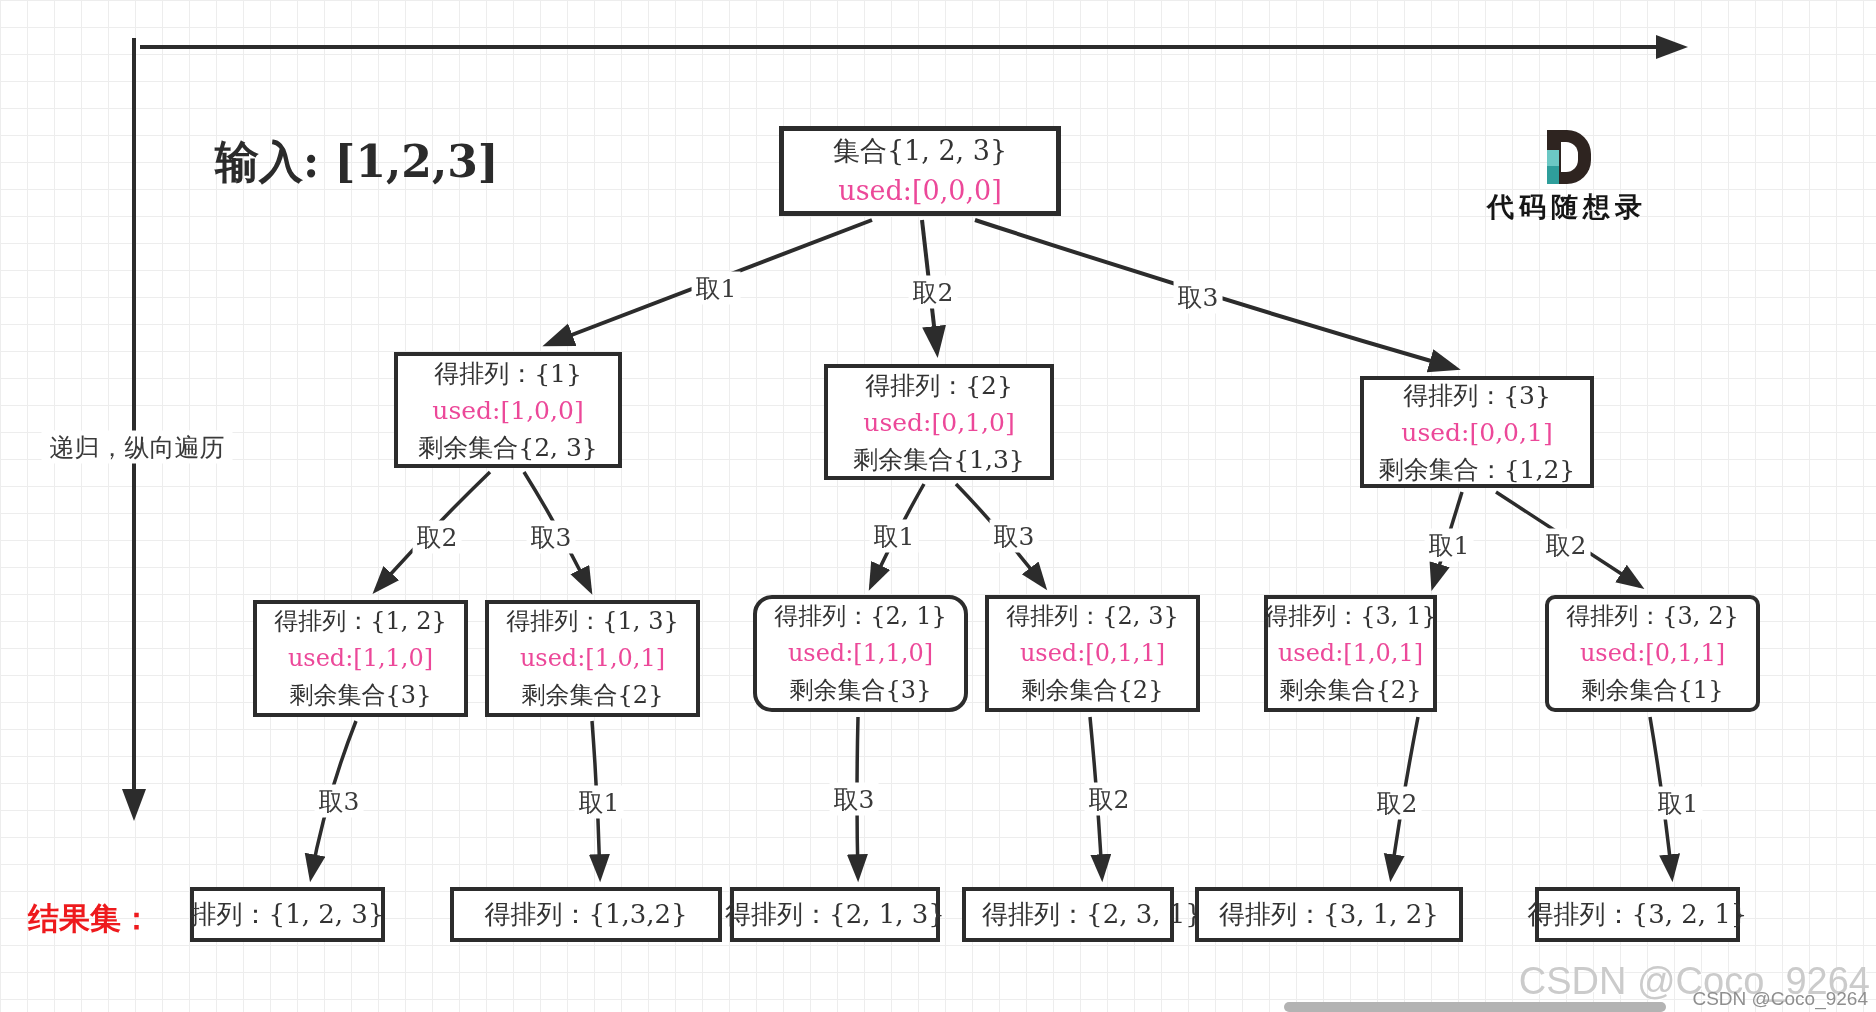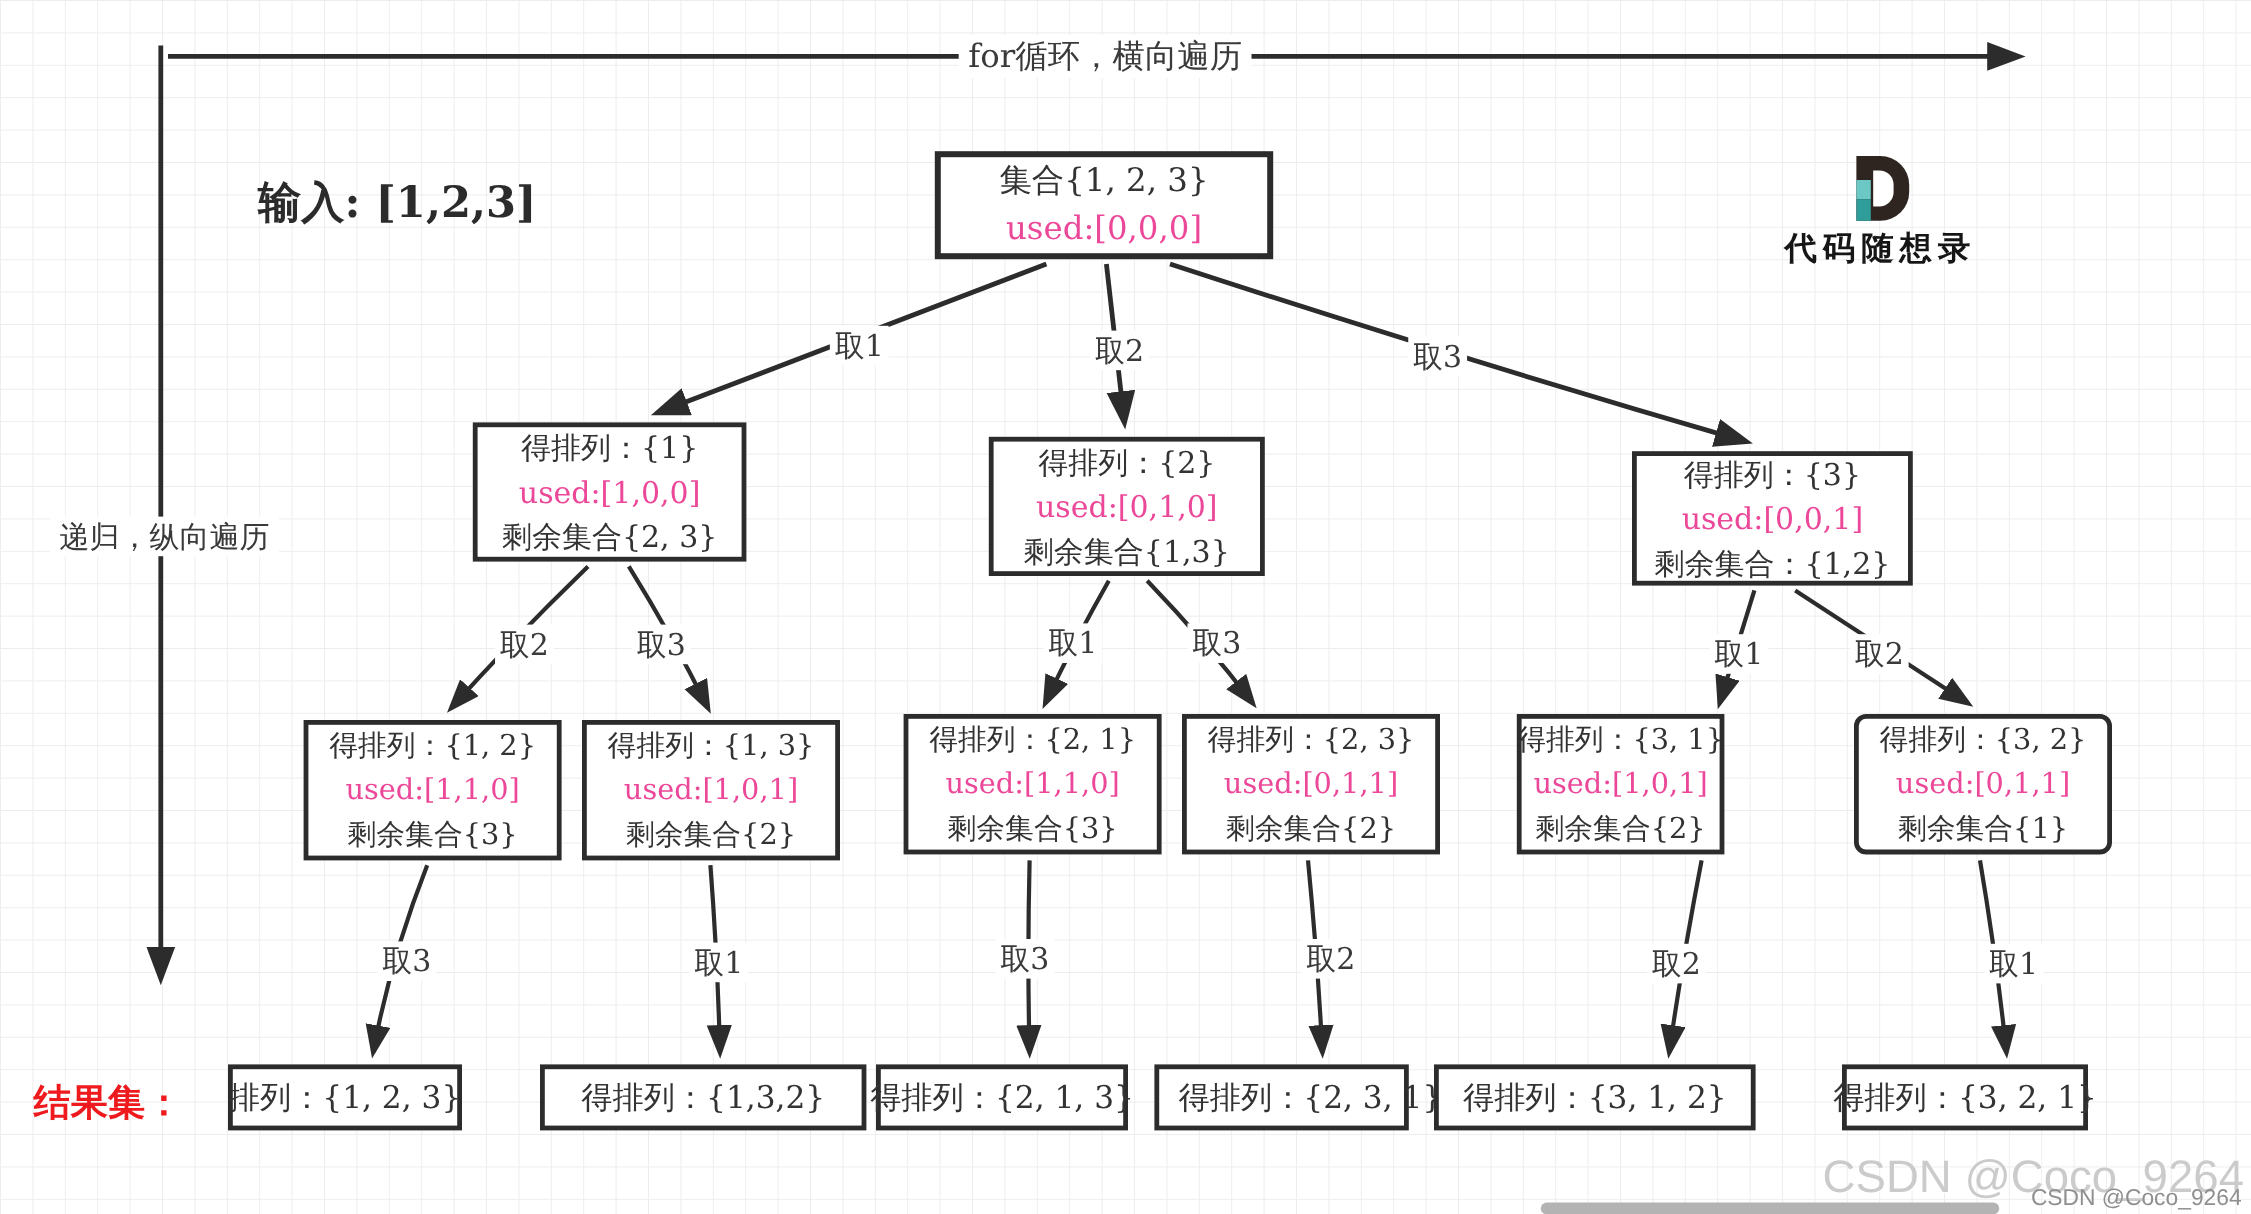--- a/index.html
+++ b/index.html
@@ -33,21 +33,21 @@
   .edge-label{
     position:absolute;z-index:3;transform:translate(-50%,-50%);
     background:#fff;padding:0 4px;font-size:25px;white-space:nowrap;color:#3a3a3a;
   }
   .flow-label{
     position:absolute;z-index:3;transform:translate(-50%,-50%);
     background:#fff;padding:0 8px;font-size:27px;white-space:nowrap;color:#3a3a3a;
   }
   #input-label{
     position:absolute;left:215px;top:133px;z-index:2;
-    font-size:36px;font-weight:bold;color:#2b2b2b;white-space:nowrap;margin-top:12px;
+    font-size:44px;font-weight:bold;color:#2b2b2b;white-space:nowrap;
   }
   #result-label{
     position:absolute;left:28px;top:898px;z-index:2;
     font-size:31px;font-weight:bold;color:#ee1a1d;white-space:nowrap;
   }
   
   #brand{position:absolute;left:1487px;top:130px;z-index:2;width:200px;}
   #logo-d{position:relative;width:44px;height:54px;margin-left:60px;}
   #logo-d .body{position:absolute;left:0;top:0;width:44px;height:54px;background:#2e2420;border-radius:0 24px 24px 0;}
   #logo-d .hole{position:absolute;left:14px;top:12px;width:17px;height:30px;background:#fff;border-radius:0 12px 12px 0;}
@@ -96,21 +96,20 @@
     <path d="M1496,492 Q1570,540 1640,586" stroke="#2c2c2c" stroke-width="3.5" fill="none" marker-end="url(#arr)"></path>
 
     <path d="M356,721 Q325,800 311,877" stroke="#2c2c2c" stroke-width="3.5" fill="none" marker-end="url(#arr)"></path>
     <path d="M592,721 Q598,800 600,877" stroke="#2c2c2c" stroke-width="3.5" fill="none" marker-end="url(#arr)"></path>
     <path d="M858,717 Q856,800 858,877" stroke="#2c2c2c" stroke-width="3.5" fill="none" marker-end="url(#arr)"></path>
     <path d="M1090,717 Q1098,800 1102,877" stroke="#2c2c2c" stroke-width="3.5" fill="none" marker-end="url(#arr)"></path>
     <path d="M1418,717 Q1402,800 1391,877" stroke="#2c2c2c" stroke-width="3.5" fill="none" marker-end="url(#arr)"></path>
     <path d="M1650,717 Q1664,800 1672,877" stroke="#2c2c2c" stroke-width="3.5" fill="none" marker-end="url(#arr)"></path>
   </svg>
 
-  <div class="flow-label" style="left:921px;top:47px;">for循环，横向遍历</div>
   <div class="flow-label" style="left:137px;top:447px;font-size:25px;">递归，纵向遍历</div>
 
   <div id="input-label">输入: [1,2,3]</div>
 
   <div id="brand">
     <div id="logo-d">
       <div class="body"></div>
       <div class="hole"></div>
       <div class="teal-a"></div>
       <div class="teal-b"></div>
@@ -142,21 +141,21 @@
   <div class="node lv2" style="left:253px;top:600px;width:215px;height:117px;">
     <div class="ln">得排列：{1, 2}</div>
     <div class="ln used">used:[1,1,0]</div>
     <div class="ln">剩余集合{3}</div>
   </div>
   <div class="node lv2" style="left:485px;top:600px;width:215px;height:117px;">
     <div class="ln">得排列：{1, 3}</div>
     <div class="ln used">used:[1,0,1]</div>
     <div class="ln">剩余集合{2}</div>
   </div>
-  <div class="node lv2" style="left:753px;top:595px;width:215px;height:117px;">
+  <div class="node lv2" style="left:753px;top:595px;width:215px;height:117px;border-radius:19px;">
     <div class="ln">得排列：{2, 1}</div>
     <div class="ln used">used:[1,1,0]</div>
     <div class="ln">剩余集合{3}</div>
   </div>
   <div class="node lv2" style="left:985px;top:595px;width:215px;height:117px;">
     <div class="ln">得排列：{2, 3}</div>
     <div class="ln used">used:[0,1,1]</div>
     <div class="ln">剩余集合{2}</div>
   </div>
   <div class="node lv2" style="left:1264px;top:595px;width:173px;height:117px;">

